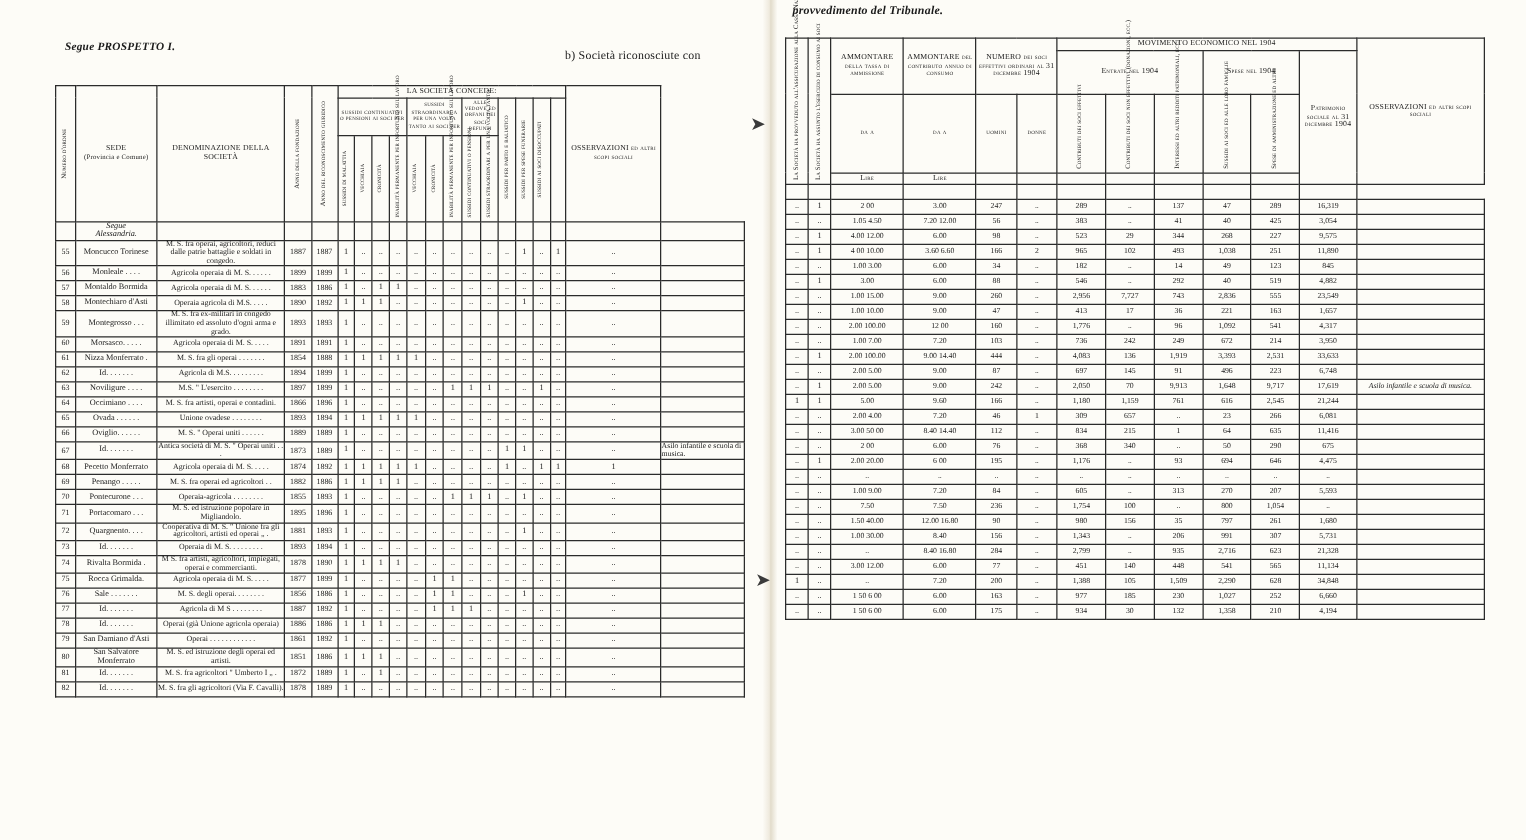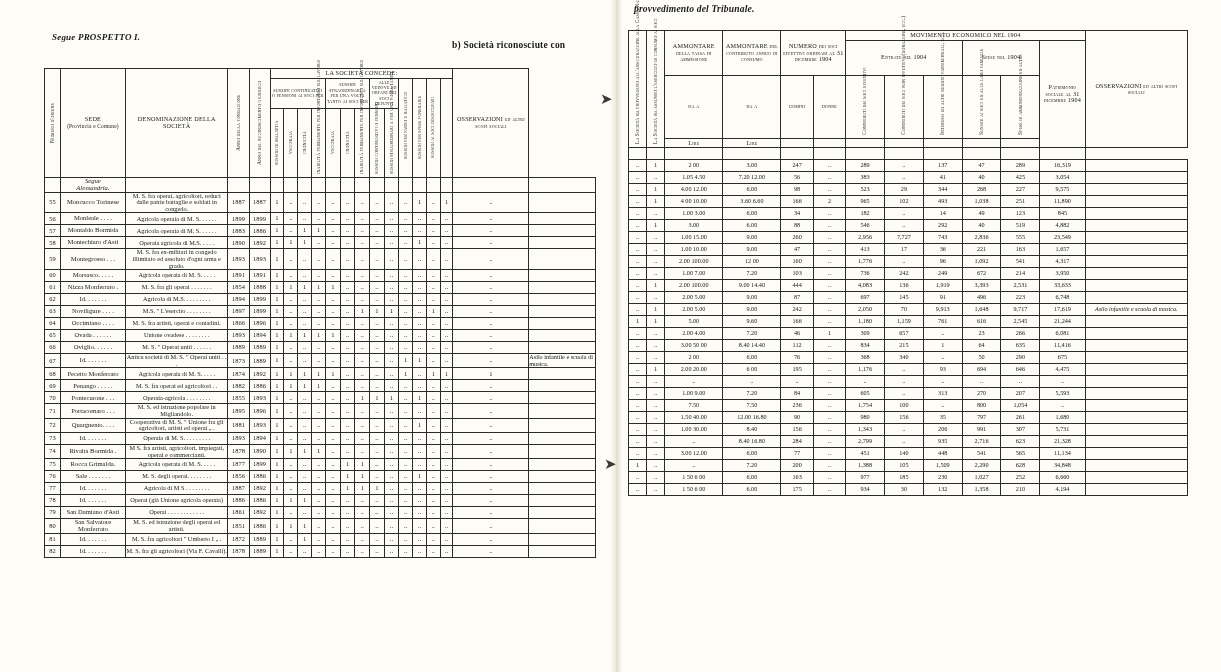--- a/index.html
+++ b/index.html
@@ -21,21 +21,21 @@
     position:absolute;left:610px;top:0;width:12px;height:672px;
     background:linear-gradient(to right,#fdfcf7 0%,#efeade 45%,#e2dccb 55%,#fdfcf7 100%);
   }
 
   
   .hdr{
     font-size:9px;font-style:italic;font-weight:bold;
     letter-spacing:.2px;
   }
   .hdr-left{position:absolute;left:52px;top:0px;}
-  .hdr-center{position:absolute;left:452px;top:8px;font-style:normal;font-weight:bold;font-size:9.5px;}
+  .hdr-center{position:absolute;left:452px;top:8px;font-style:normal;font-weight:normal;font-size:9.5px;}
   .hdr-right{position:absolute;left:634px;top:4px;font-weight:bold;font-size:9.5px;}
 
   
   table{border-collapse:collapse;}
   .tbl{
     position:absolute;
     font-size:6.6px;
     line-height:1.05;
   }
   .tbl td,.tbl th{

